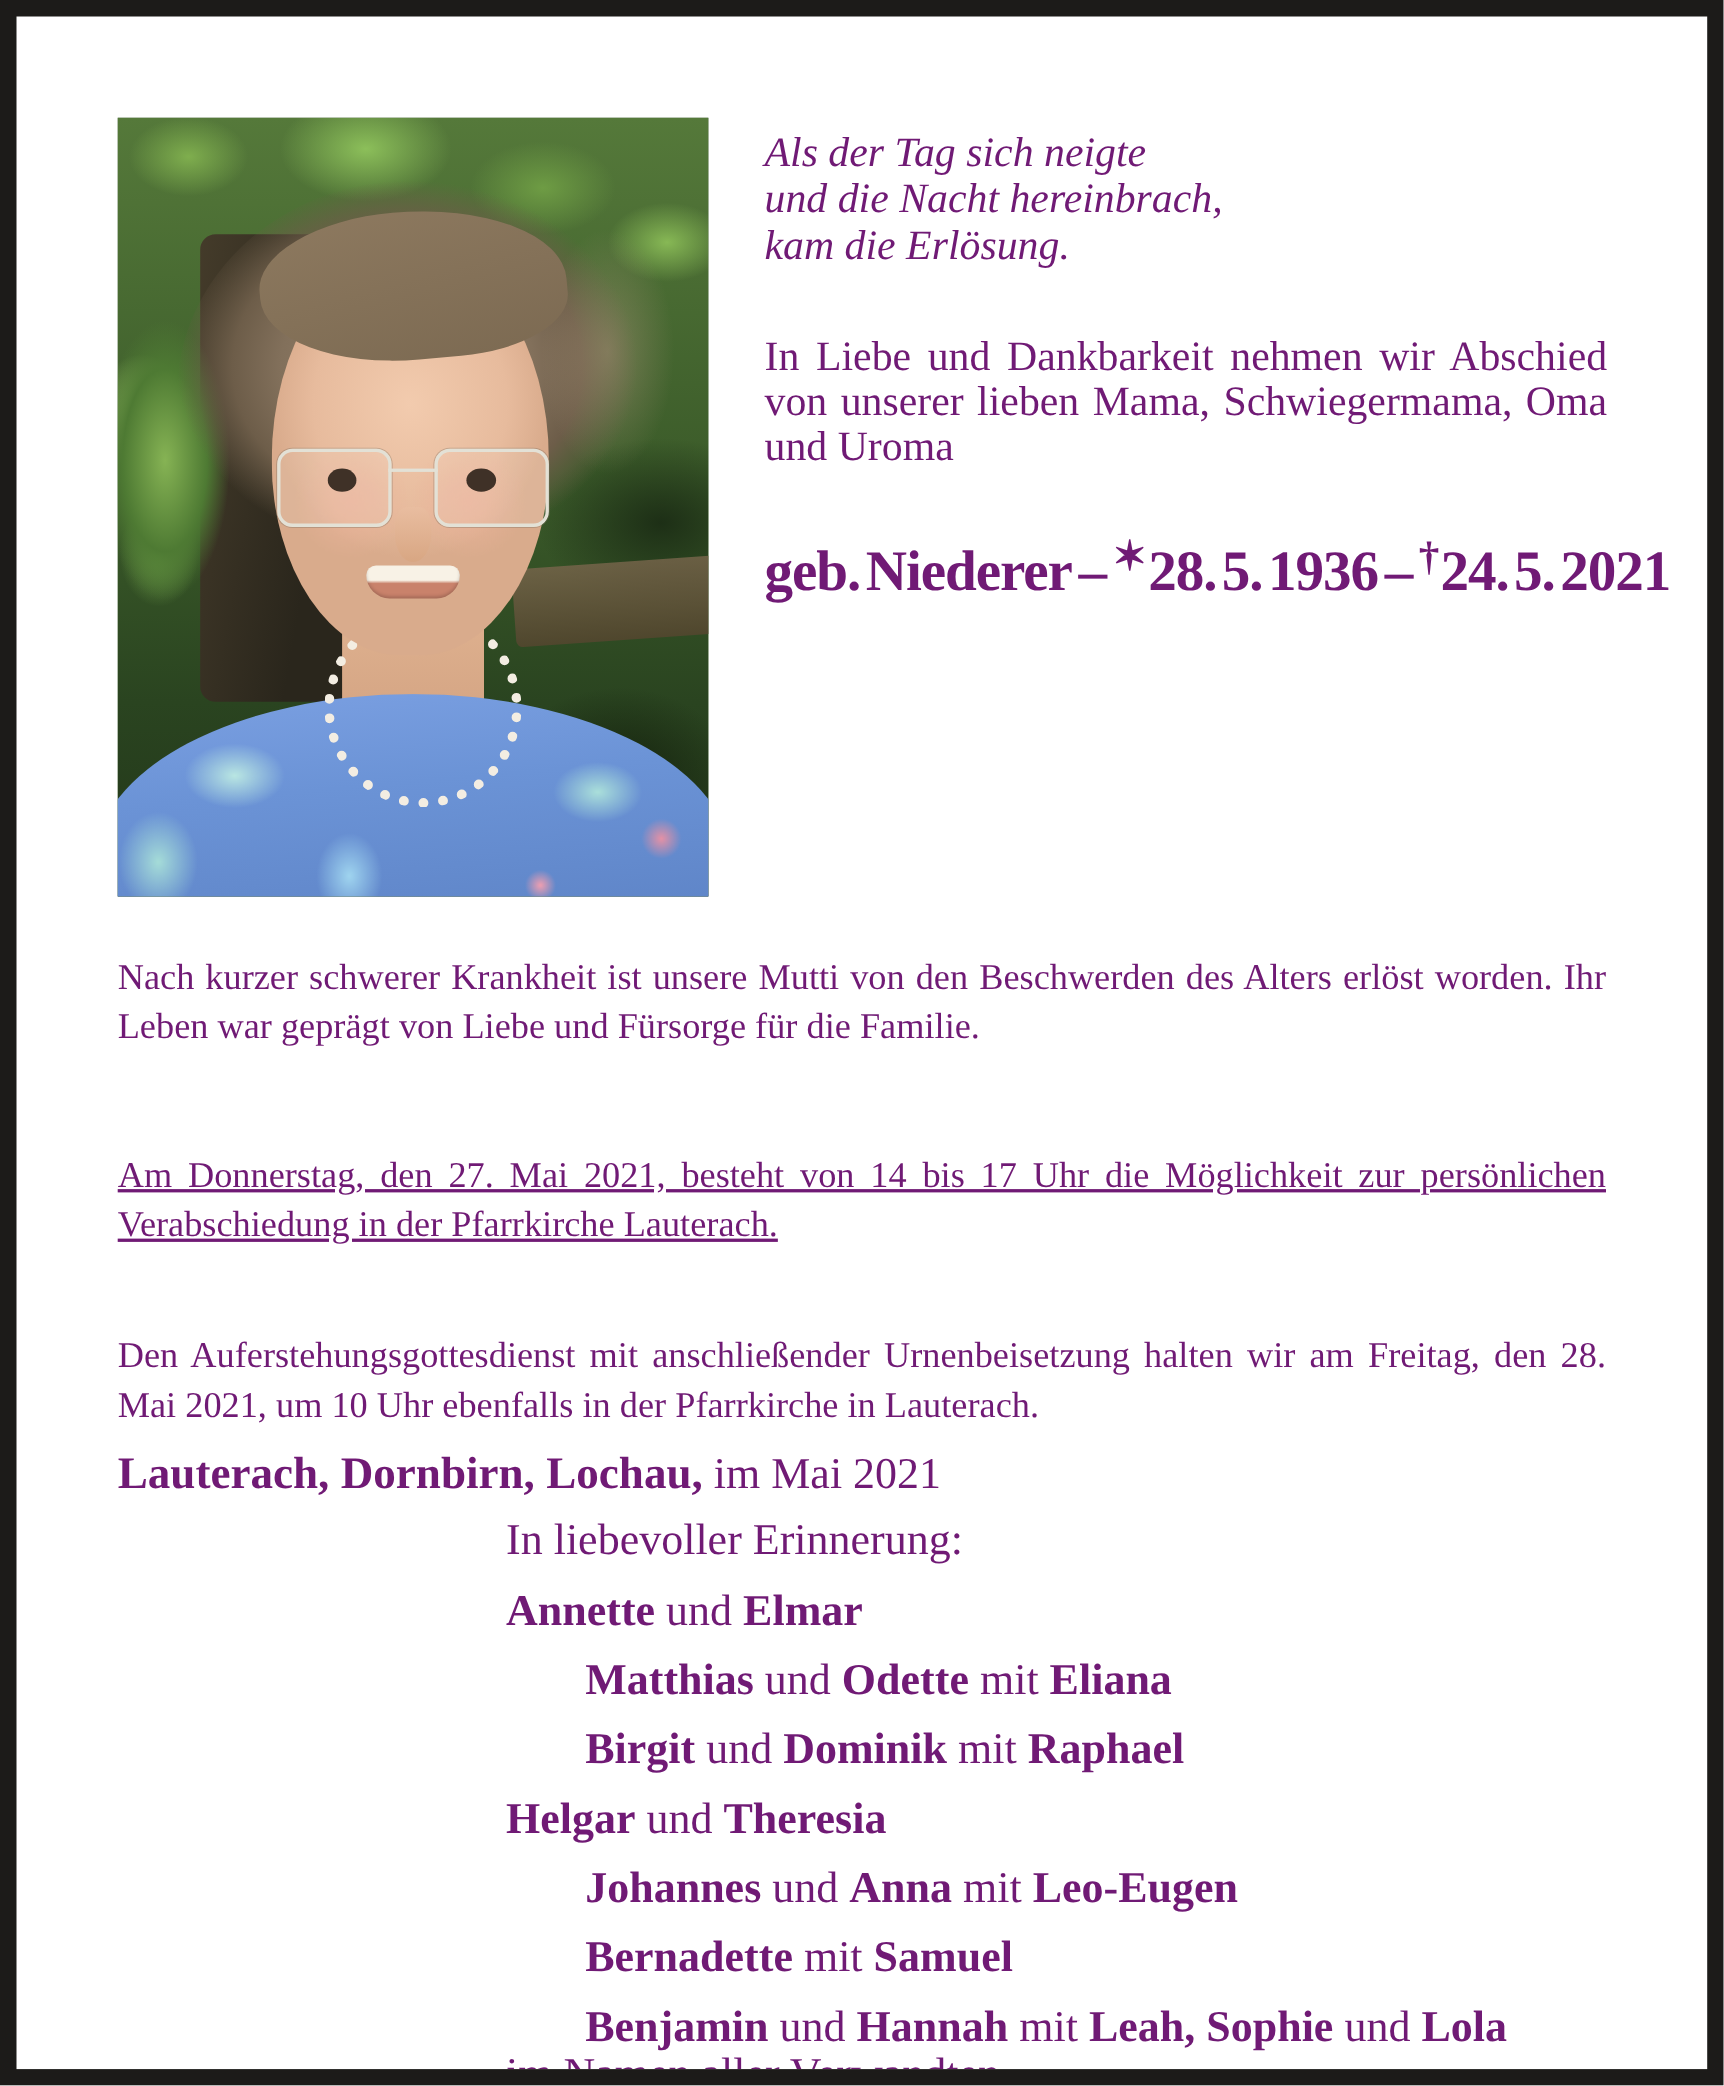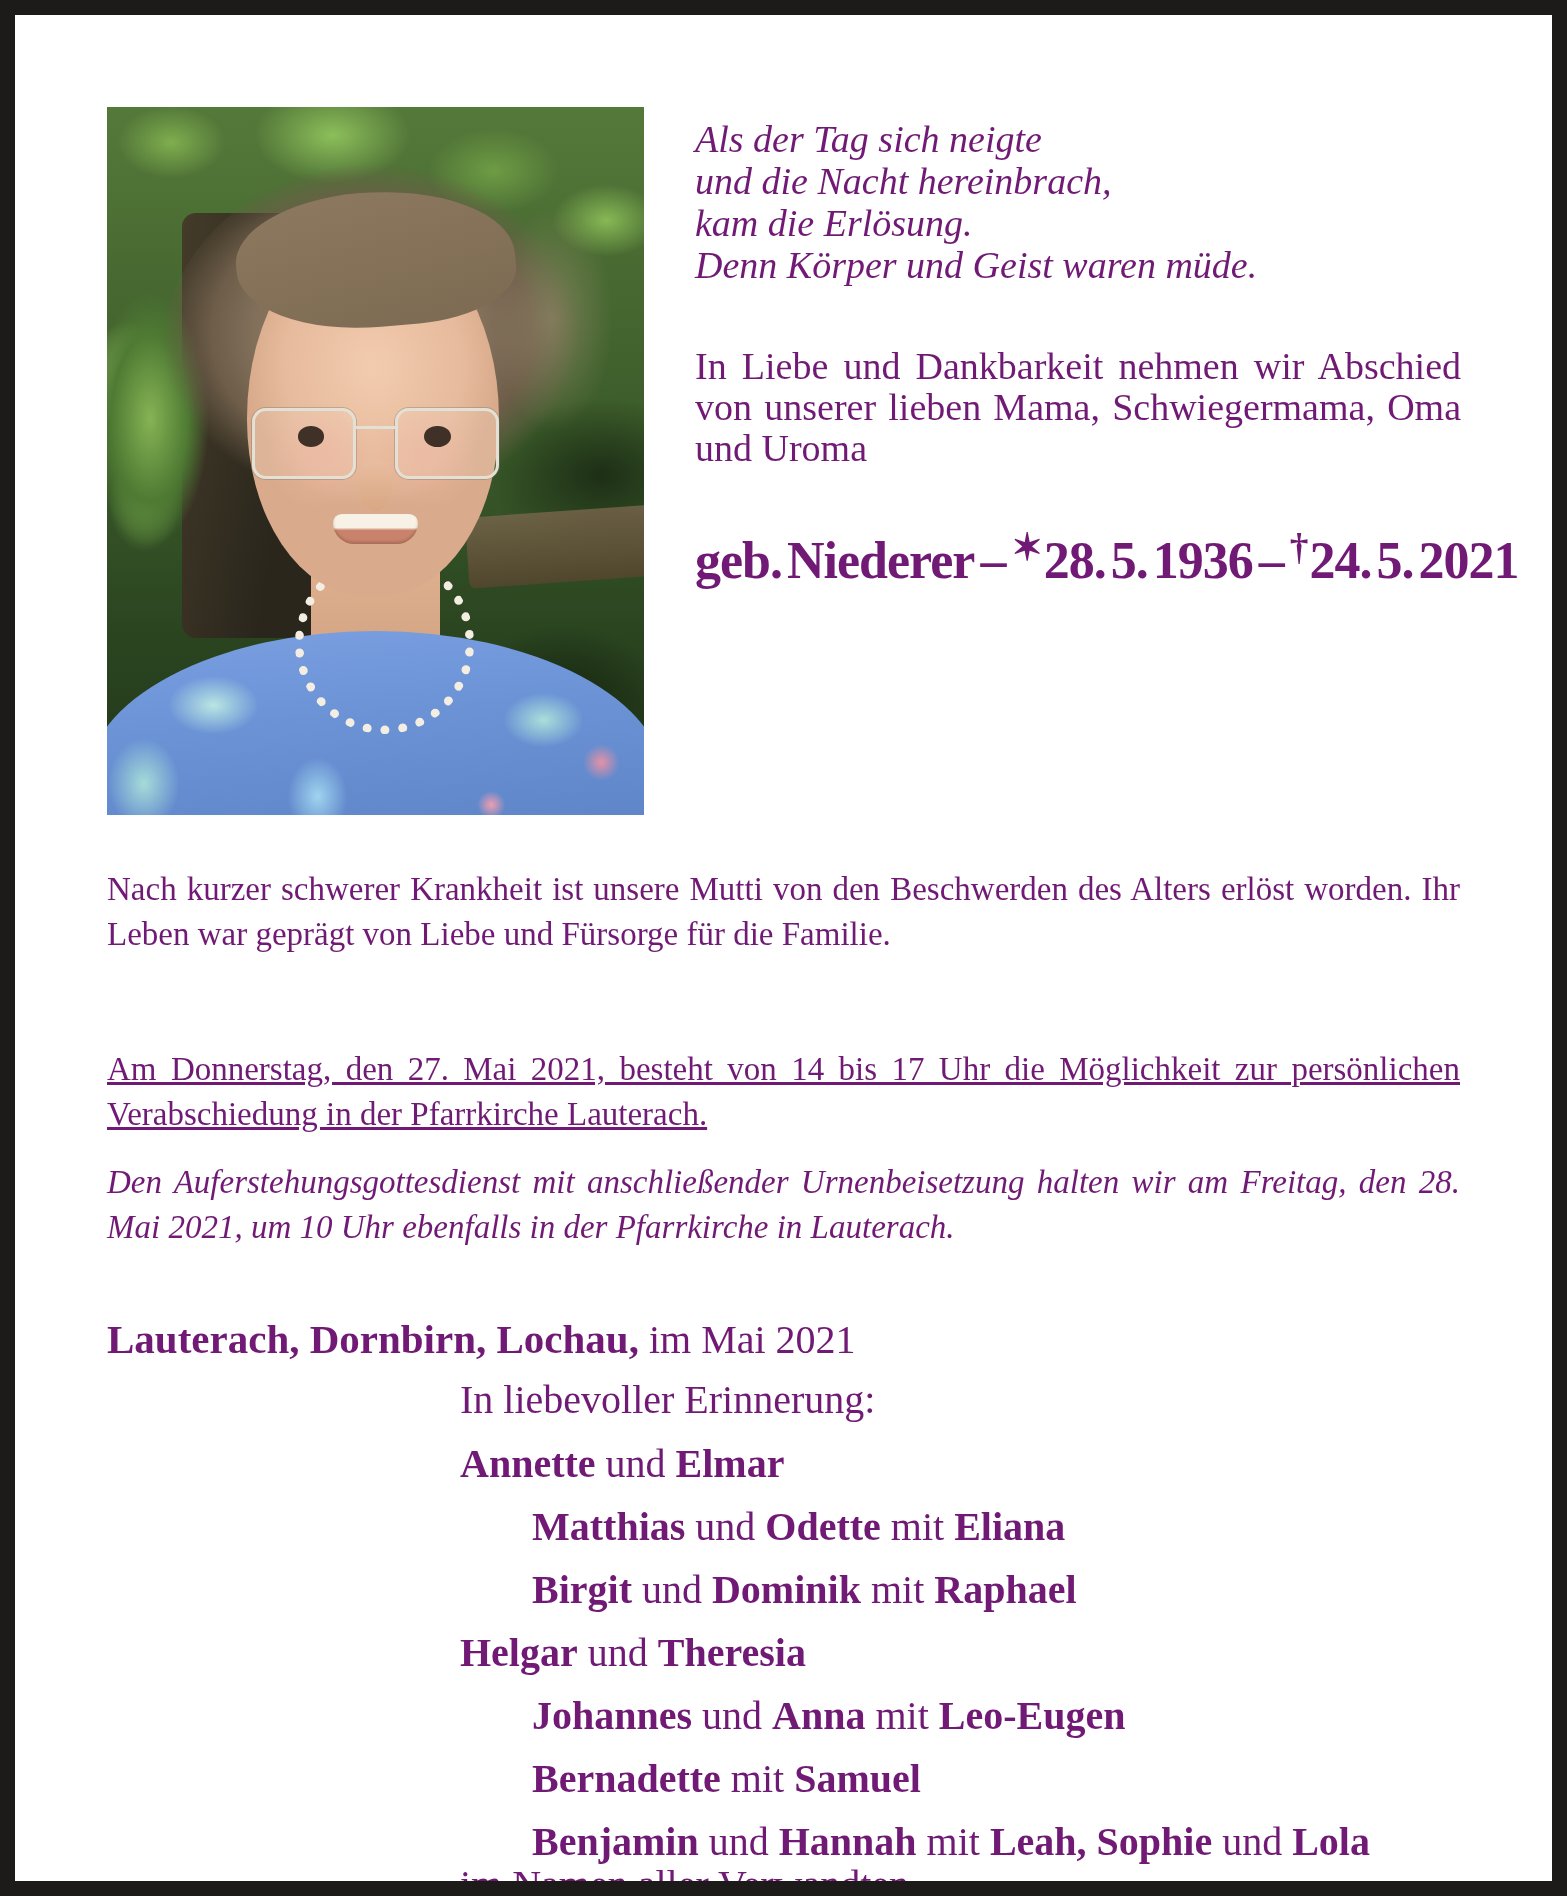--- a/index.html
+++ b/index.html
@@ -79,21 +79,21 @@
   .intro { margin:60px 0 0 0; font-size:38px; line-height:41px; text-align:justify; }
   .name { margin:6px 0 0 0; font-size:104px; line-height:106px; font-weight:400; letter-spacing:1px; }
   .name span { display:block; }
   .dates { margin-top:56px; font-weight:700; font-size:52px; letter-spacing:-1px; word-spacing:-7px; white-space:nowrap; }
   .dates .dash { padding:0 6px; }
   .dates .symbol { font-size:0.72em; vertical-align:super; padding-right:2px; }
   
   .para { position:absolute; left:92px; width:1353px; margin:0; font-size:33px; line-height:45px; text-align:justify; }
   .p1 { top:852px; }
   .p2 { top:1032px;text-decoration:underline; }
-  .p3 { top:1145px;font-style:italic; }
+  .p3 { top:1196px; }
   .places { position:absolute; left:92px; top:1300px; margin:0; font-size:41px; }
   .places .bold { font-weight:700; }
   .places .date { margin-left:10px; font-size:40px; }
   
   .memoriam { position:absolute; left:445px; top:1363px; width:1000px; font-size:40px; }
   .mem-heading { line-height:44px; margin-bottom:14px; }
   .mem-line { line-height:43px;margin-top:20px; }
   .mem-line.indent { padding-left:72px; }
   .bold { font-weight:700; }
   .mem-closing { line-height:43px; }
@@ -124,21 +124,20 @@
     <div class="ph-eye right"></div>
     <div class="ph-nose"></div>
     <div class="ph-mouth"></div>
   </div>
 
   <div class="right-col">
     <div class="poem">
       <div>Als der Tag sich neigte</div>
       <div>und die Nacht hereinbrach,</div>
       <div>kam die Erlösung.</div>
-      <div>Denn Körper und Geist waren müde.</div>
     </div>
     <p class="intro">In Liebe und Dankbarkeit nehmen wir Abschied von unserer lieben Mama, Schwiegermama, Oma und Uroma</p>
     <div class="dates">
       <span>geb. Niederer</span><span class="dash">–</span><span class="symbol">✶</span><span>28. 5. 1936</span><span class="dash">–</span><span class="symbol">†</span><span>24. 5. 2021</span>
     </div>
   </div>
 
   <p class="para p1">Nach kurzer schwerer Krankheit ist unsere Mutti von den Beschwerden des Alters erlöst worden. Ihr Leben war geprägt von Liebe und Fürsorge für die Familie.</p>
   <p class="para p2">Am Donnerstag, den 27. Mai 2021, besteht von 14 bis 17 Uhr die Möglichkeit zur persönlichen Verabschiedung in der Pfarrkirche Lauterach.</p>
   <p class="para p3">Den Auferstehungsgottesdienst mit anschließender Urnenbeisetzung halten wir am Freitag, den 28. Mai 2021, um 10 Uhr ebenfalls in der Pfarrkirche in Lauterach.</p>

